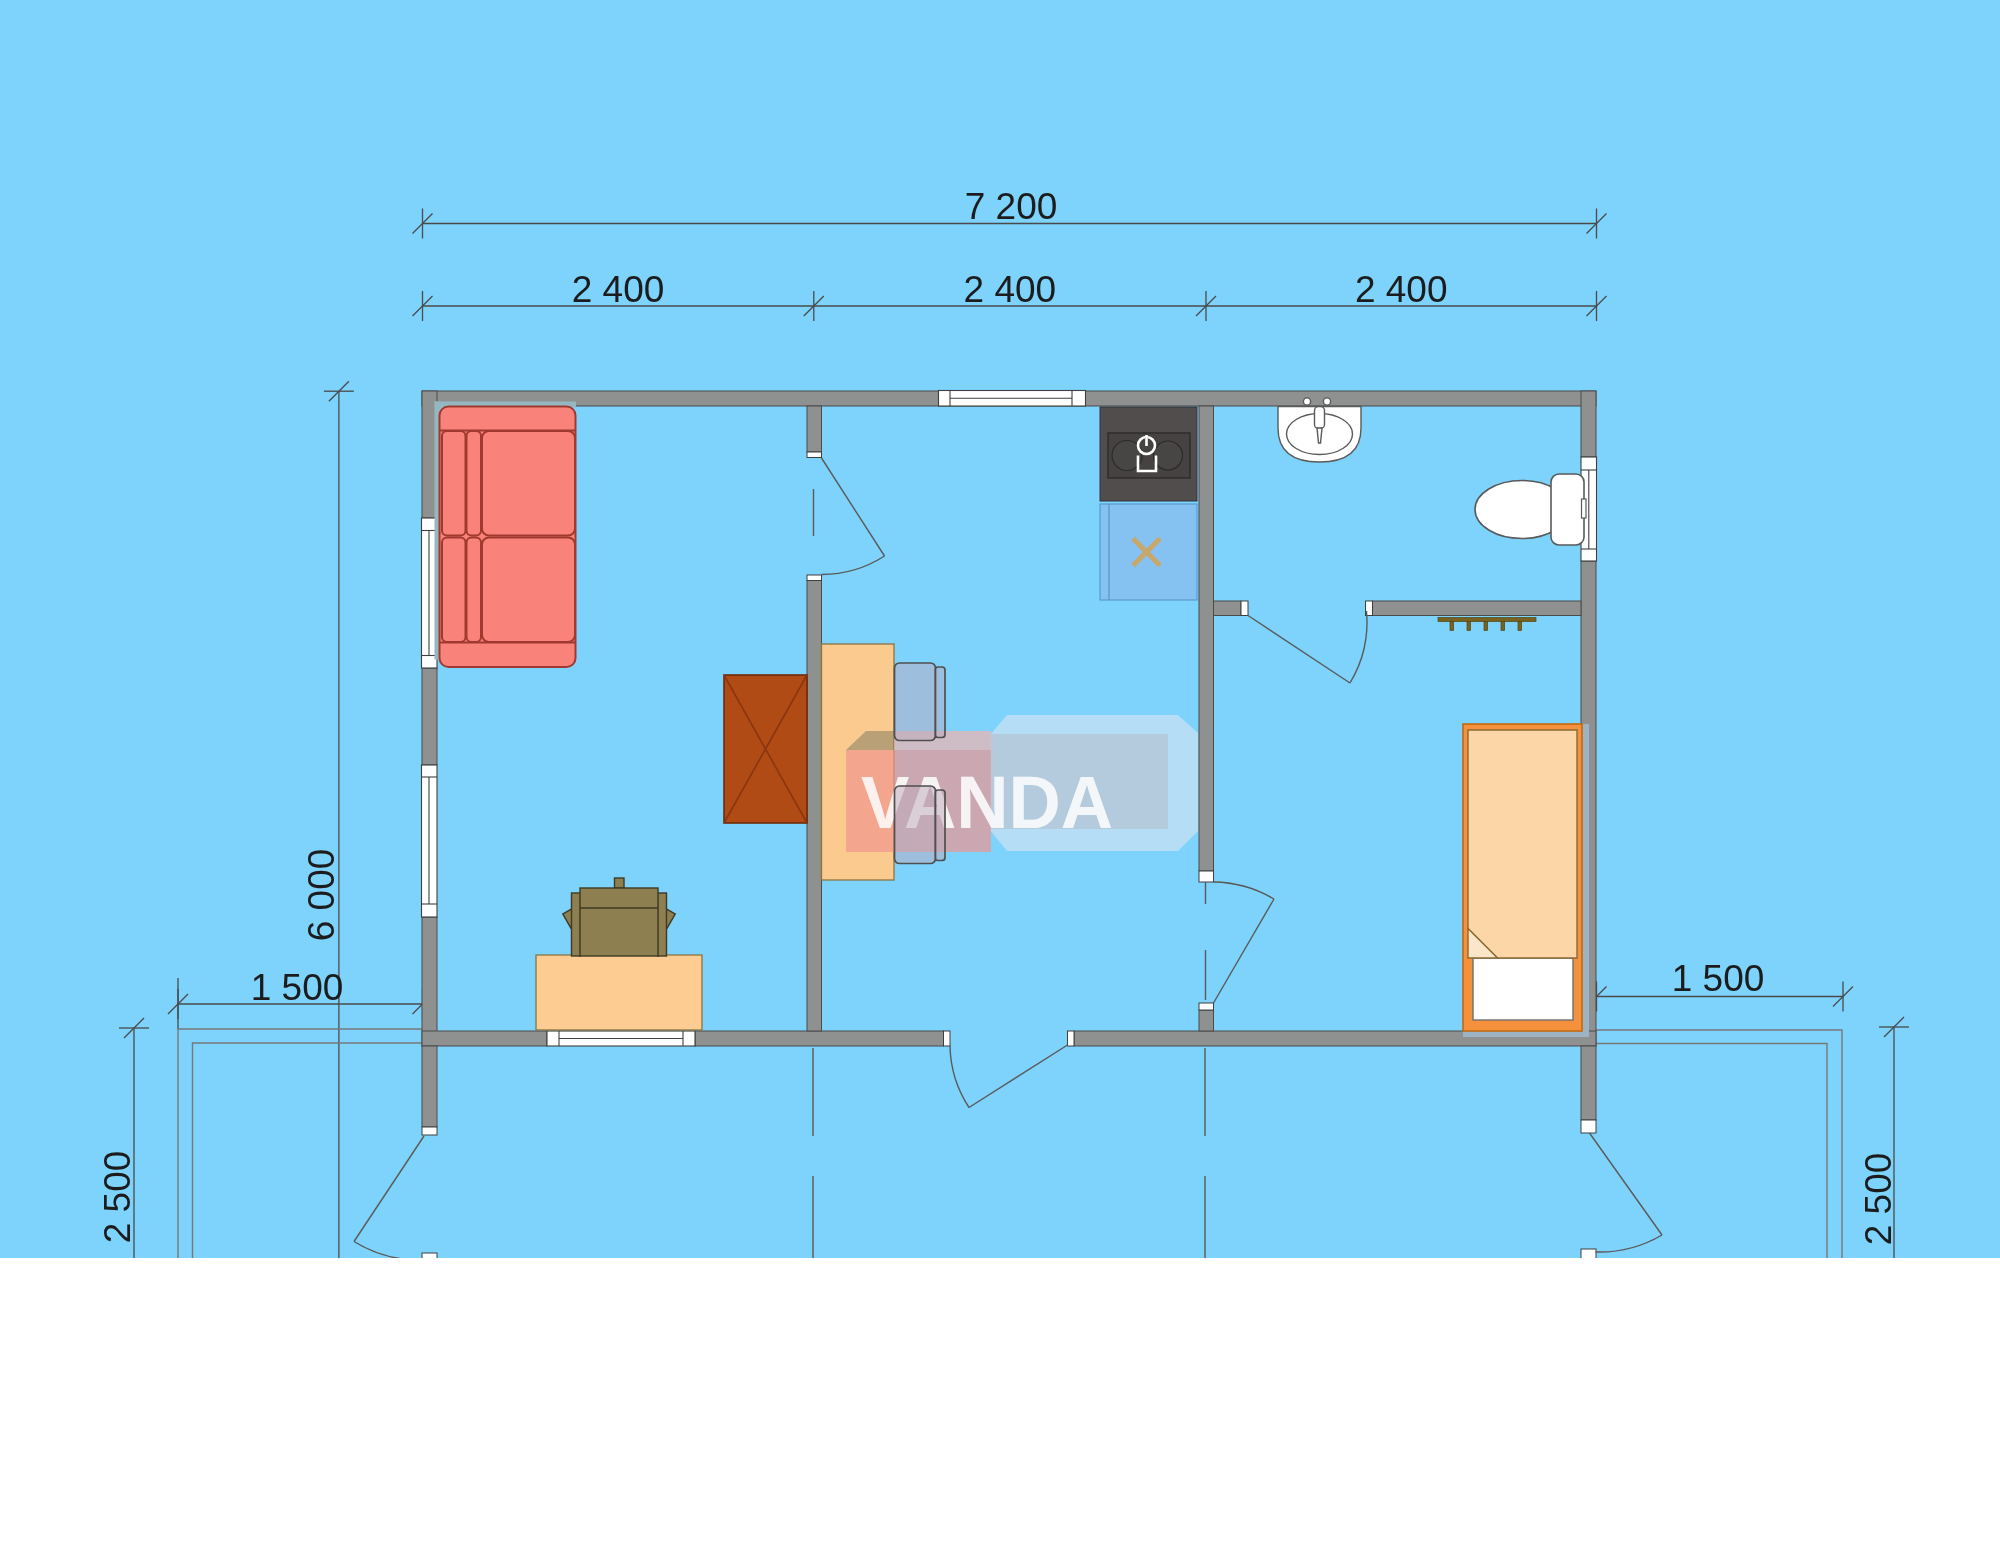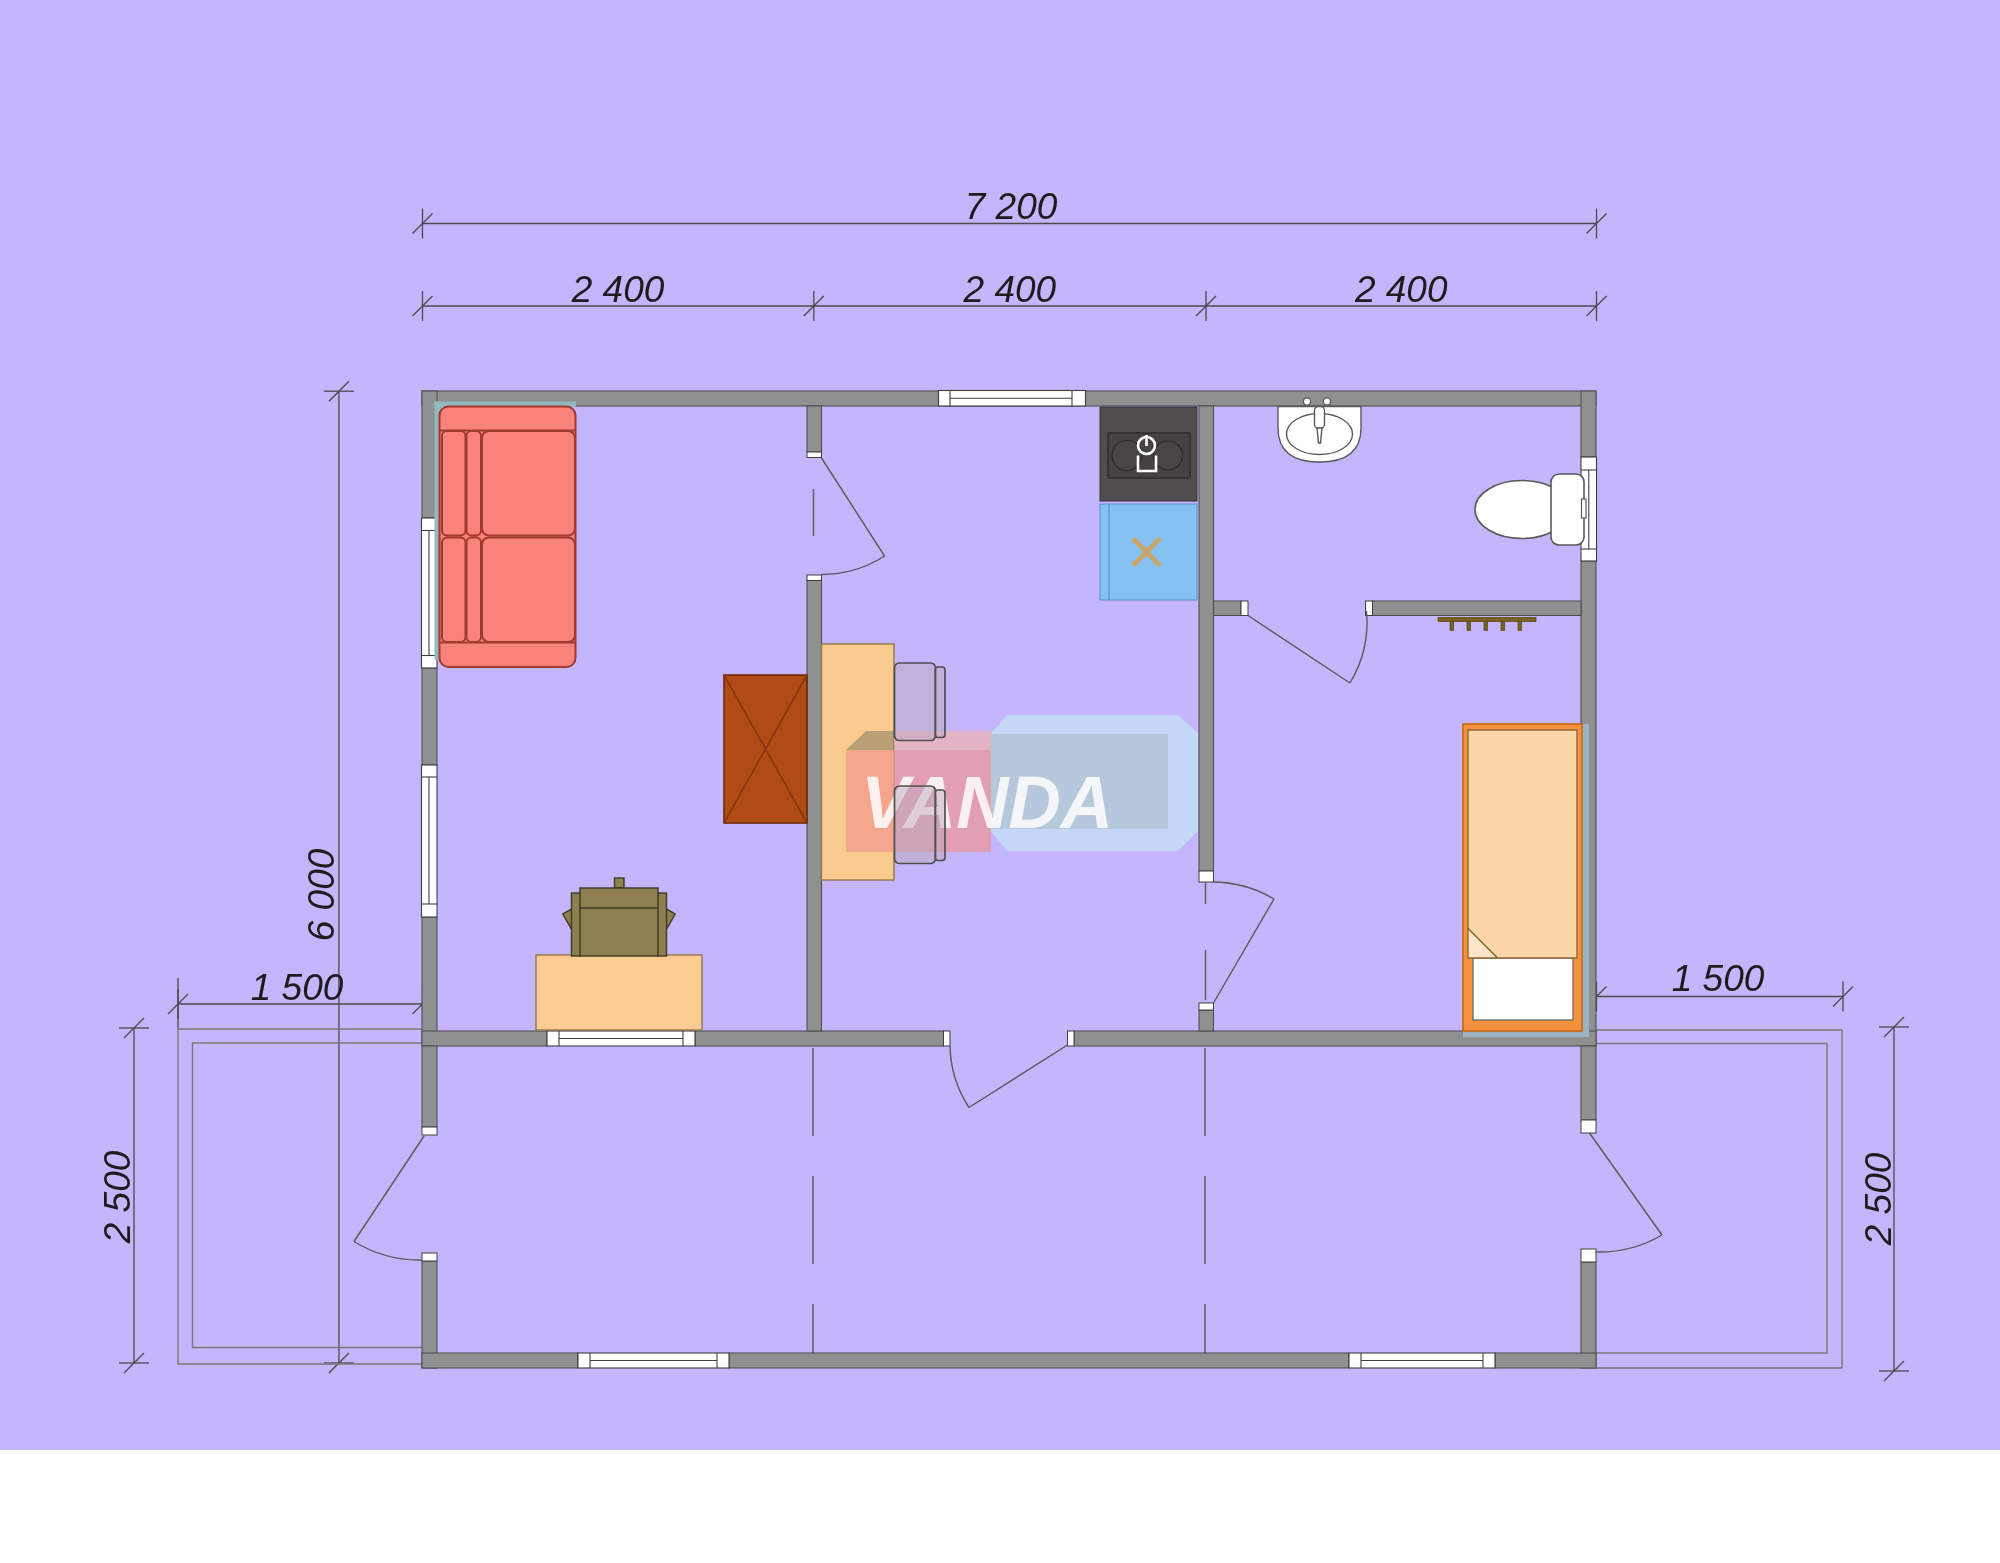--- a/index.html
+++ b/index.html
@@ -1,16 +1,16 @@
 <!DOCTYPE html>
 <html><head>
 <meta charset="utf-8">
 <style>
   html,body{margin:0;padding:0;background:#ffffff;-webkit-font-smoothing:antialiased;}
-  .page{position:relative;width:2000px;height:1450px;background:#c4b5fd;overflow:hidden;font-style:italic;}
+  .page{position:relative;width:2000px;height:1258px;background:#7dd3fc;overflow:hidden;}
   svg{position:absolute;left:0;top:0;}
   text{font-family:"Liberation Sans", sans-serif;}
 </style>
 </head>
 <body>
 <div class="page">
 <svg width="2000" height="1563" viewBox="0 0 2000 1563">
 <defs>
 <g id="tickh">
           <line x1="0" y1="-15" x2="0" y2="15" stroke="#4a4a4a" stroke-width="1.3"></line>

